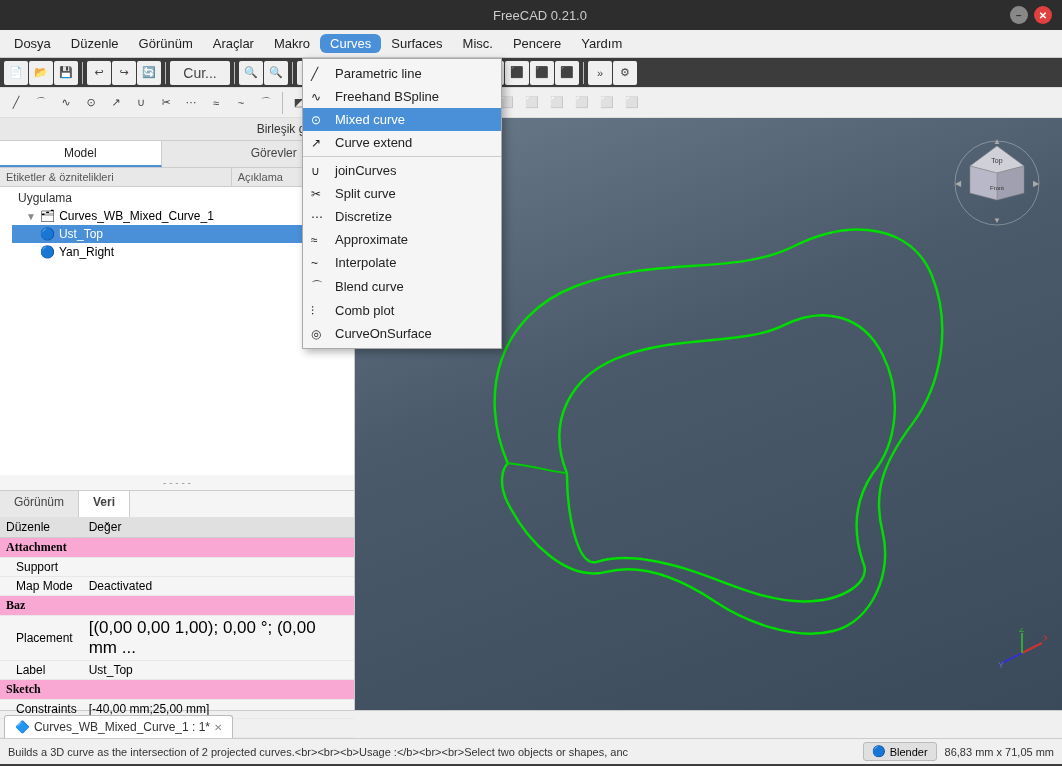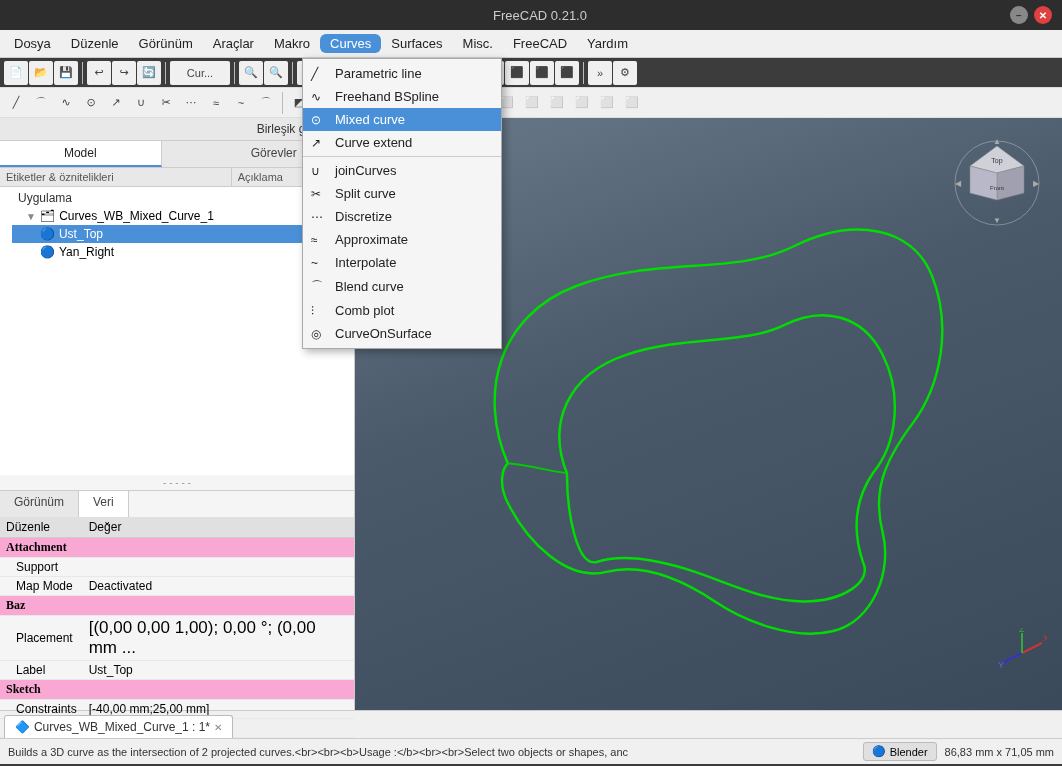--- a/index.html
+++ b/index.html
@@ -298,21 +298,21 @@
     .view-tab {
       padding: 4px 14px;
       font-size: 12px;
       cursor: pointer;
       border-right: 1px solid #ccc;
       background: #e8e8e8;
       color: #444;
     }
     .view-tab.active {
       background: #fff;
-      font-weight: 400;
+      font-weight: 700;
     }
 
     
     #viewport-svg {
       position: absolute;
       top: 0; left: 0;
       width: 100%; height: 100%;
     }
 
     
@@ -356,34 +356,34 @@
 
 <div id="menubar">
     <div class="menu-item">Dosya</div>
     <div class="menu-item">Düzenle</div>
     <div class="menu-item">Görünüm</div>
     <div class="menu-item">Araçlar</div>
     <div class="menu-item">Makro</div>
     <div class="menu-item active">Curves</div>
     <div class="menu-item">Surfaces</div>
     <div class="menu-item">Misc.</div>
-    <div class="menu-item">FreeCAD</div>
+    <div class="menu-item">Pencere</div>
     <div class="menu-item">Yardım</div>
   </div>
 
 <div class="toolbar-row">
   <button class="tb-btn">📄</button>
   <button class="tb-btn">📂</button>
   <button class="tb-btn">💾</button>
   <div class="tb-separator"></div>
   <button class="tb-btn">↩</button>
   <button class="tb-btn">↪</button>
   <button class="tb-btn">🔄</button>
   <div class="tb-separator"></div>
-  <button class="tb-btn" style="width:60px; font-size:11px;">Cur...</button>
+  <button class="tb-btn" style="width:60px; font-size:14px;">Cur...</button>
   <div class="tb-separator"></div>
   <button class="tb-btn">🔍</button>
   <button class="tb-btn">🔍</button>
   <div class="tb-separator"></div>
   <button class="tb-btn">◀</button>
   <button class="tb-btn">▶</button>
   <div class="tb-separator"></div>
   <button class="tb-btn">⌂</button>
   <button class="tb-btn">🎲</button>
   <button class="tb-btn">⬛</button>

